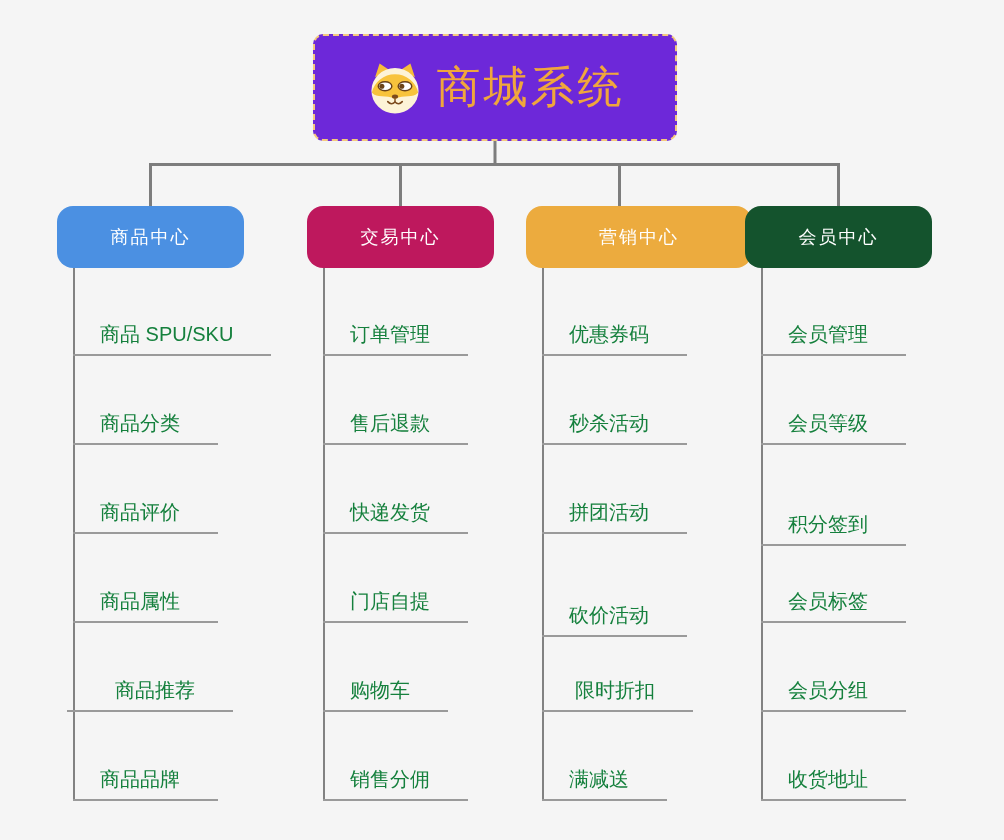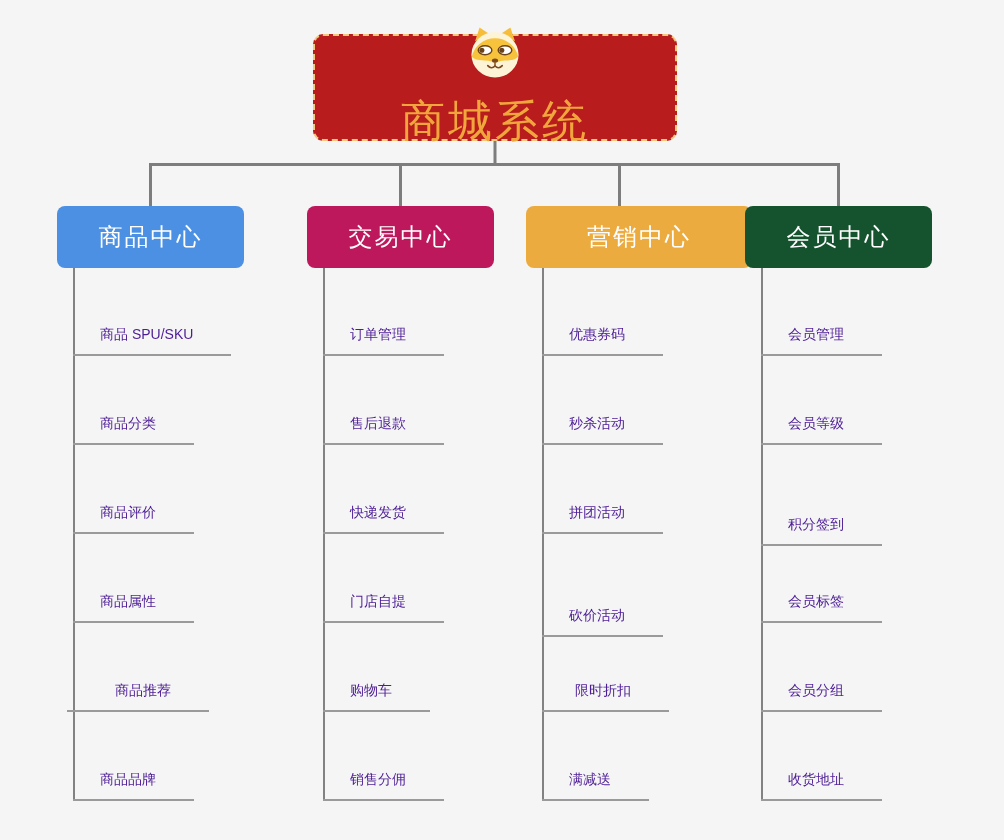--- a/index.html
+++ b/index.html
@@ -8,43 +8,43 @@
     background:#f5f5f5;
     font-family:"Liberation Sans","DejaVu Sans",sans-serif;
     position:relative;overflow:hidden;
   }
   .canvas{position:absolute;inset:0;}
   svg.connectors{position:absolute;left:0;top:0;pointer-events:none;}
 
   .root-node{
     position:absolute;left:313px;top:34px;width:364px;height:107px;
     box-sizing:border-box;
-    background:#b91c1c;
+    background:#6d28d9;
     border:2px dashed #f5c97d;
     border-radius:10px;
-    display:flex;align-items:center;justify-content:center;gap:13px;flex-direction:column;
+    display:flex;align-items:center;justify-content:center;gap:13px;
   }
   .root-title{
     font-size:44px;letter-spacing:3px;color:#f0a63c;white-space:nowrap;
   }
   .root-icon{display:inline-flex;align-items:center;}
 
   .branch-header{
     position:absolute;top:206px;height:62px;box-sizing:border-box;
-    border-radius:8px;
-    color:#ffffff;font-size:24px;letter-spacing:2px;
+    border-radius:16px;
+    color:#ffffff;font-size:18px;letter-spacing:2px;
     display:flex;align-items:center;justify-content:center;
     white-space:nowrap;
   }
   .trunk{
     position:absolute;width:2px;background:#828282;
   }
   .child-node{
     position:absolute;
-    font-size:14px;color:#4c1d95;
+    font-size:20px;color:#15803d;
     line-height:28px;
     padding:0 38px 6px 27px;
     border-bottom:2px solid #9a9a9a;
     white-space:nowrap;
   }
 </style>
 </head>
 <body>
 
 <div class="canvas">

